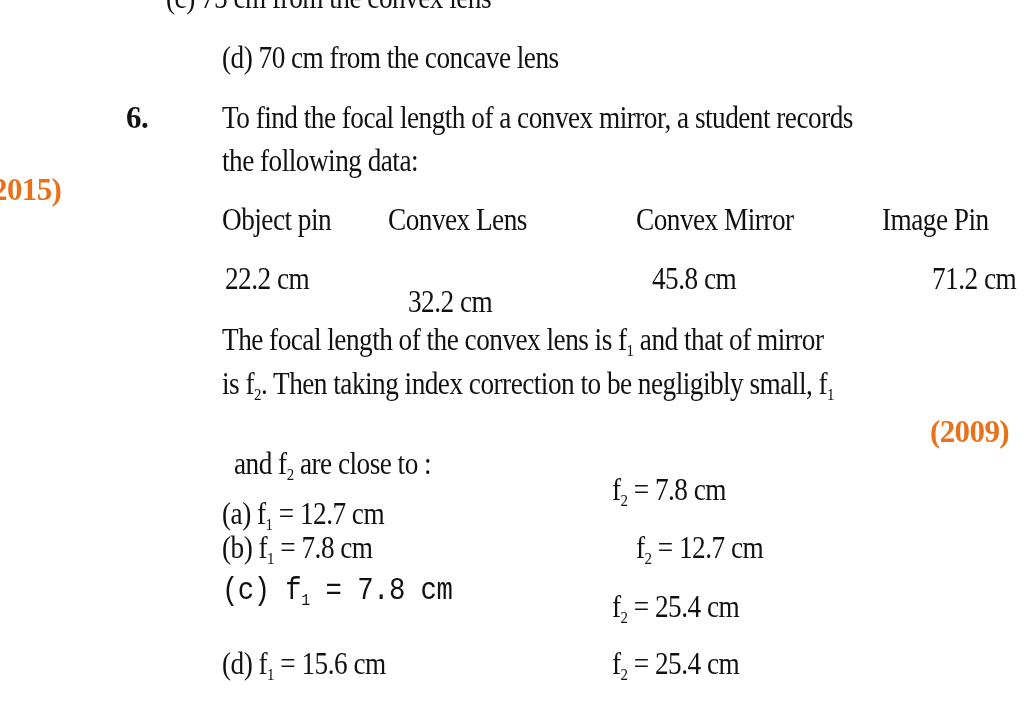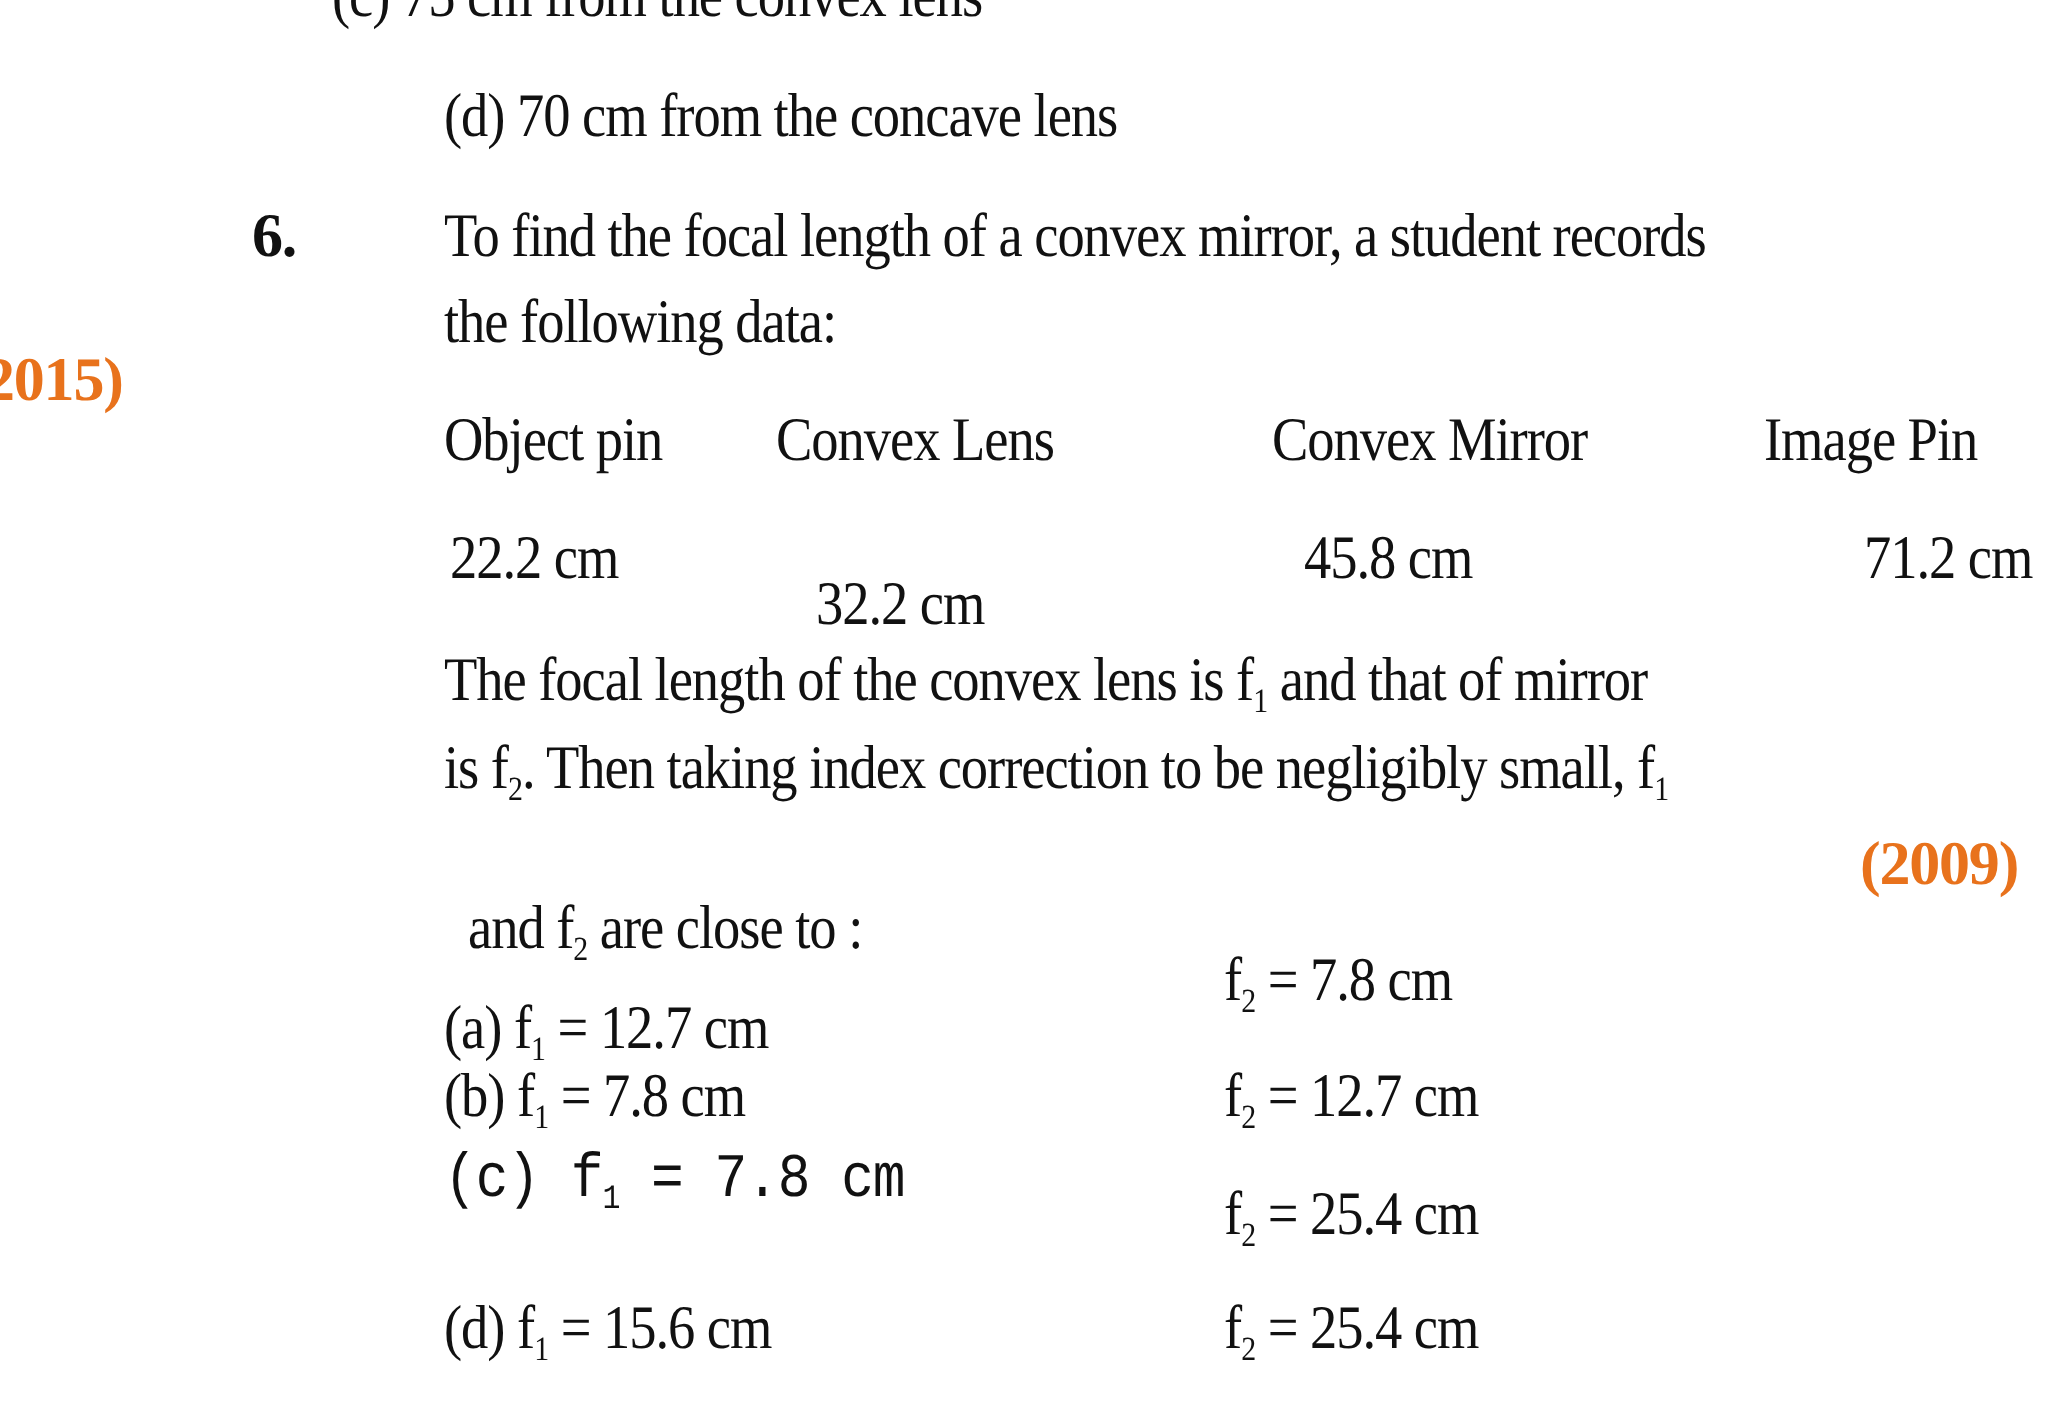--- a/index.html
+++ b/index.html
@@ -103,21 +103,21 @@
   <div class="abs txt" style="left:222px; top:496px;">
     <span class="cond"><span>(a) f</span><sub>1</sub><span> = 12.7 cm</span></span>
   </div>
   <div class="abs txt" style="left:612px; top:472px;">
     <span class="cond"><span>f</span><sub>2</sub><span> = 7.8 cm</span></span>
   </div>
 
   <div class="abs txt" style="left:222px; top:530px;text-decoration:underline;">
     <span class="cond"><span>(b) f</span><sub>1</sub><span> = 7.8 cm</span></span>
   </div>
-  <div class="abs txt" style="left:612px; top:530px;text-align:right;">
+  <div class="abs txt" style="left:636px; top:530px;text-align:right;">
     <span class="cond"><span>f</span><sub>2</sub><span> = 12.7 cm</span></span>
   </div>
 
   <div class="abs txt" style="left:222px; top:573px;font-family:Liberation Mono, monospace;">
     <span class="cond"><span>(c) f</span><sub>1</sub><span> = 7.8 cm</span></span>
   </div>
   <div class="abs txt" style="left:612px; top:589px;">
     <span class="cond"><span>f</span><sub>2</sub><span> = 25.4 cm</span></span>
   </div>
 

